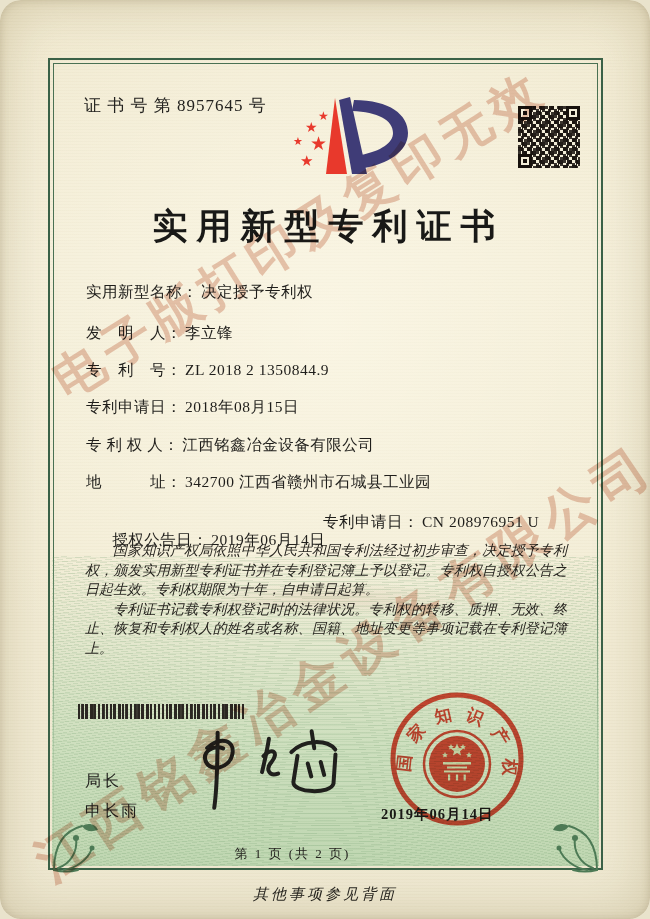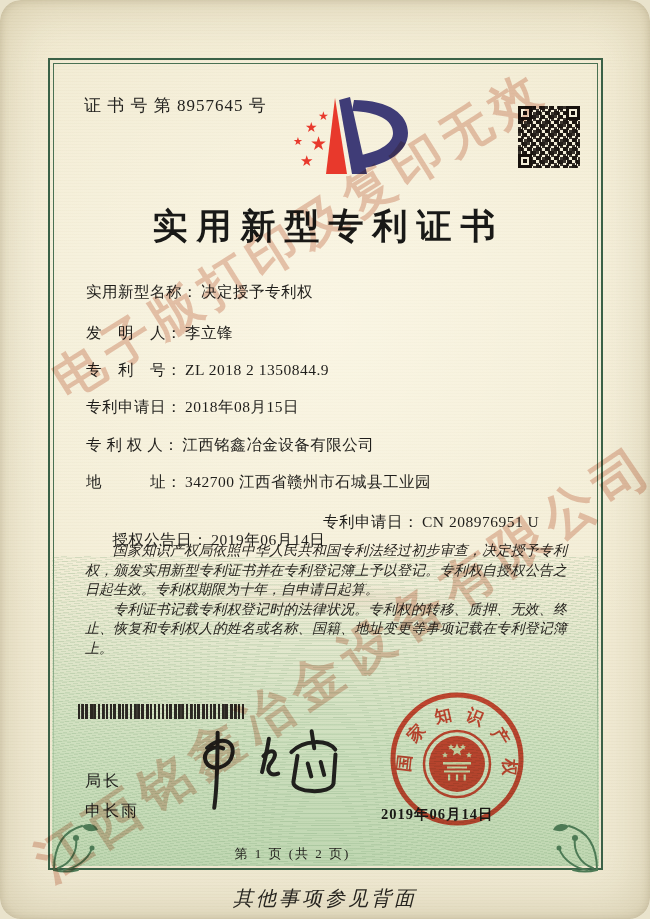--- a/index.html
+++ b/index.html
@@ -52,21 +52,21 @@
       background-image:
         repeating-linear-gradient(90deg,#2b2722 0 2px,rgba(0,0,0,0) 2px 4px),
         repeating-linear-gradient(90deg,#2b2722 0 1px,rgba(0,0,0,0) 1px 7px),
         repeating-linear-gradient(90deg,rgba(0,0,0,0) 0 3px, rgba(43,39,34,.9) 3px 5px, rgba(0,0,0,0) 5px 11px);}
   .signer{position:absolute;left:85px;top:771px;z-index:2;font-size:16px;color:#22211e;font-family:"Liberation Sans","DejaVu Sans",sans-serif;}
   .signer div{margin-bottom:9px;letter-spacing:2px;}
   .signature{position:absolute;left:180px;top:726px;width:170px;height:90px;z-index:3;transform:rotate(-2deg);}
   .seal{position:absolute;left:386px;top:688px;width:142px;height:142px;z-index:3;opacity:.9;mix-blend-mode:multiply;}
   .seal-date{position:absolute;left:381px;top:805px;z-index:4;font-size:14.5px;font-weight:700;letter-spacing:1px;color:#191815;white-space:pre;}
   .page-num{position:absolute;left:48px;top:845px;width:489px;text-align:center;font-size:13px;letter-spacing:2px;color:#24231f;z-index:2;}
-  .back-note{position:absolute;left:0;top:885px;width:650px;text-align:center;font-size:20px;letter-spacing:3px;
+  .back-note{position:absolute;left:0;top:885px;width:650px;text-align:center;font-size:15px;letter-spacing:3px;
              color:#26241f;font-style:italic;z-index:2;}
   
   .wm{position:absolute;z-index:6;font-weight:700;white-space:nowrap;mix-blend-mode:multiply;
       color:rgba(201,112,82,.38);pointer-events:none;}
   .wm1{left:58px;top:352px;font-size:50px;letter-spacing:7px;transform:rotate(-32deg);transform-origin:0 50%;}
   .wm2{left:42px;top:832px;font-size:53px;letter-spacing:8px;transform:rotate(-34deg);transform-origin:0 50%;}
 </style>
 </head>
 <body>
 

